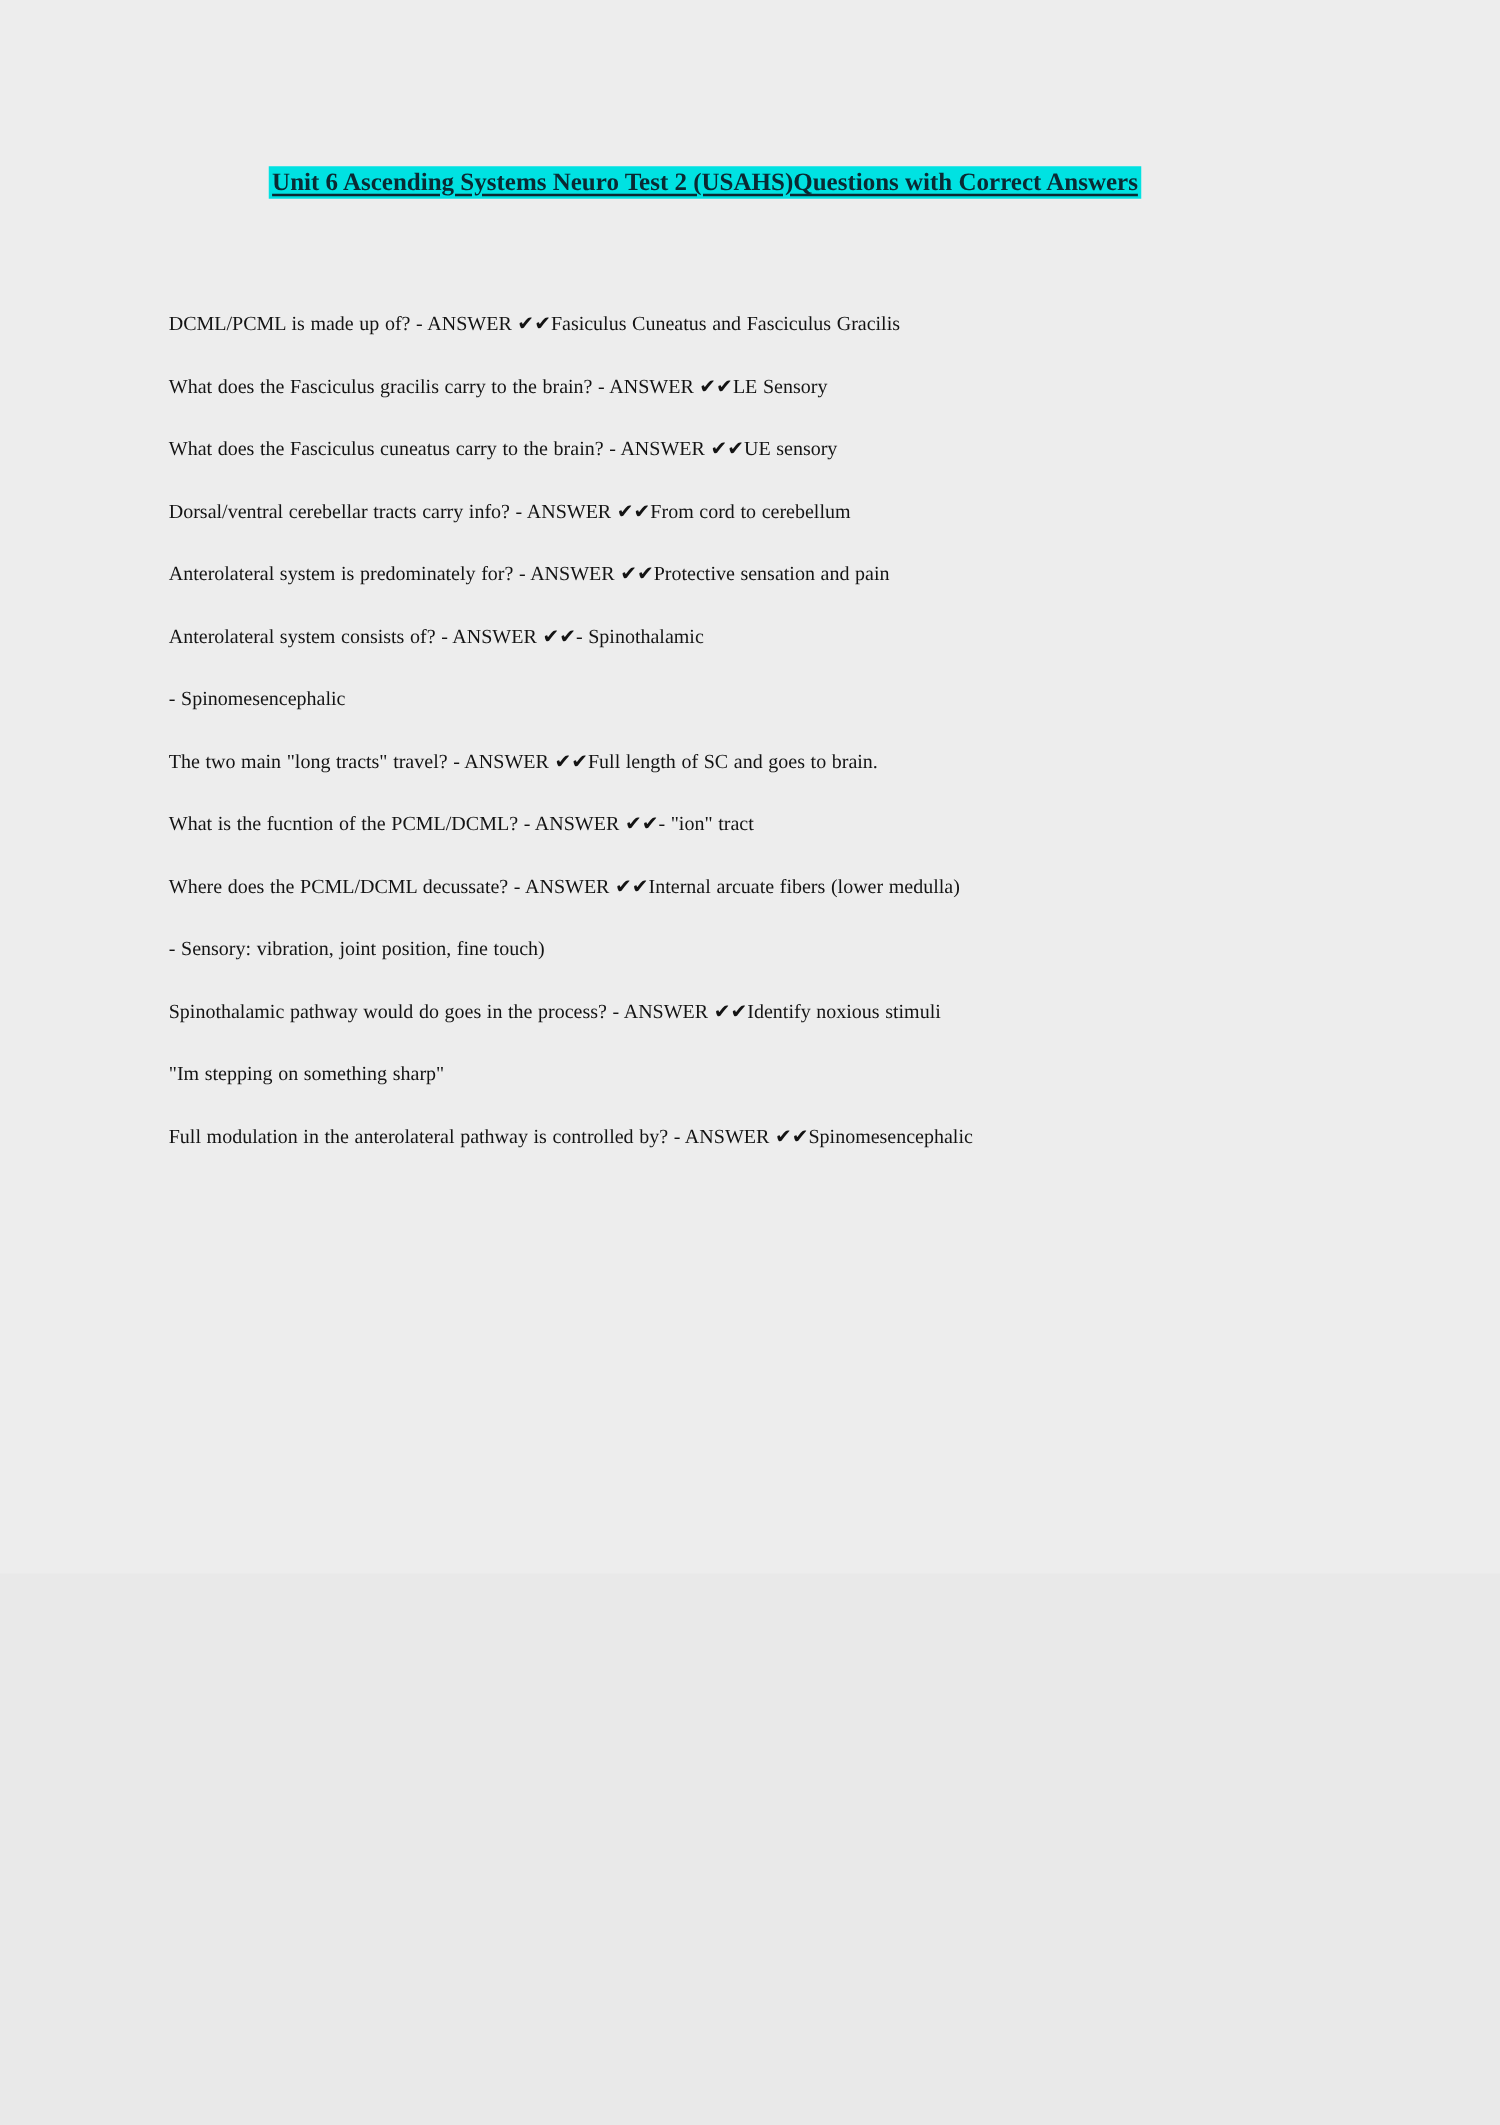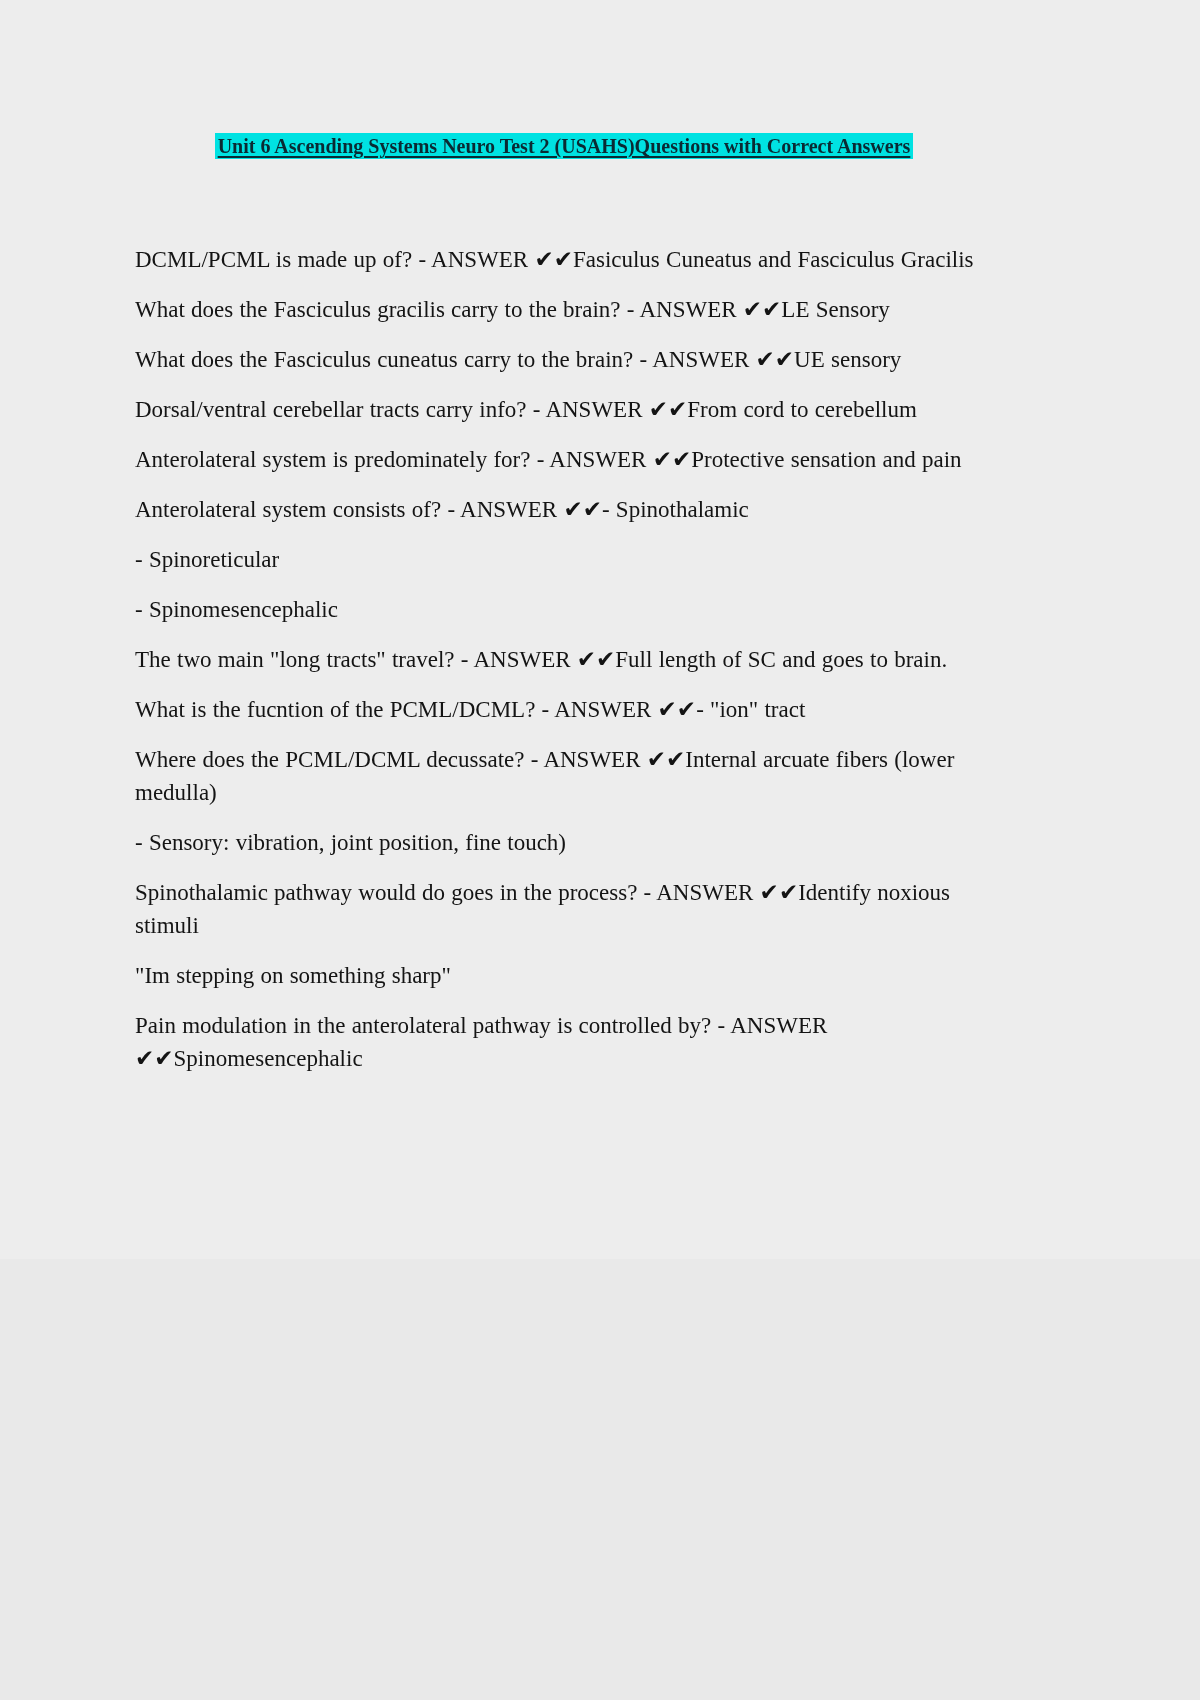--- a/index.html
+++ b/index.html
@@ -34,21 +34,21 @@
     font-size: 20px;
     padding: 2px 3px;
     text-decoration: underline;
     text-underline-offset: 3px;
   }
   .paragraphs {
     margin-top: 82px;
   }
   .paragraphs p {
     margin: 0 0 17px 0;
-    font-size: 23px;
+    font-size: 16px;
     line-height: 33px;
     text-align: left;
     word-spacing: 0.5px;
   }
   .footer-strip {
     position: absolute;
     left: 0;
     top: 1598px;
     width: 1200px;
     height: 102px;
@@ -73,27 +73,26 @@
       <span class="doc-title">Unit 6 Ascending Systems Neuro Test 2 (USAHS)Questions with Correct Answers</span>
     </div>
     <div class="paragraphs">
 
     <p>DCML/PCML is made up of? - ANSWER ✔✔Fasiculus Cuneatus and Fasciculus Gracilis</p>
         <p>What does the Fasciculus gracilis carry to the brain? - ANSWER ✔✔LE Sensory</p>
         <p>What does the Fasciculus cuneatus carry to the brain? - ANSWER ✔✔UE sensory</p>
         <p>Dorsal/ventral cerebellar tracts carry info? - ANSWER ✔✔From cord to cerebellum</p>
         <p>Anterolateral system is predominately for? - ANSWER ✔✔Protective sensation and pain</p>
         <p>Anterolateral system consists of? - ANSWER ✔✔- Spinothalamic</p>
-        <p>- Spinoreticular</p>
         <p>- Spinomesencephalic</p>
         <p>The two main "long tracts" travel? - ANSWER ✔✔Full length of SC and goes to brain.</p>
         <p>What is the fucntion of the PCML/DCML? - ANSWER ✔✔- "ion" tract</p>
         <p>Where does the PCML/DCML decussate? - ANSWER ✔✔Internal arcuate fibers (lower medulla)</p>
         <p>- Sensory: vibration, joint position, fine touch)</p>
         <p>Spinothalamic pathway would do goes in the process? - ANSWER ✔✔Identify noxious stimuli</p>
         <p>"Im stepping on something sharp"</p>
-        <p>Pain modulation in the anterolateral pathway is controlled by? - ANSWER ✔✔Spinomesencephalic</p>
+        <p>Full modulation in the anterolateral pathway is controlled by? - ANSWER ✔✔Spinomesencephalic</p>
       </div>
   </div>
   <div class="footer-strip">
     <div class="footer-bar"></div>
   </div>
 </div>
 
 </body></html>

